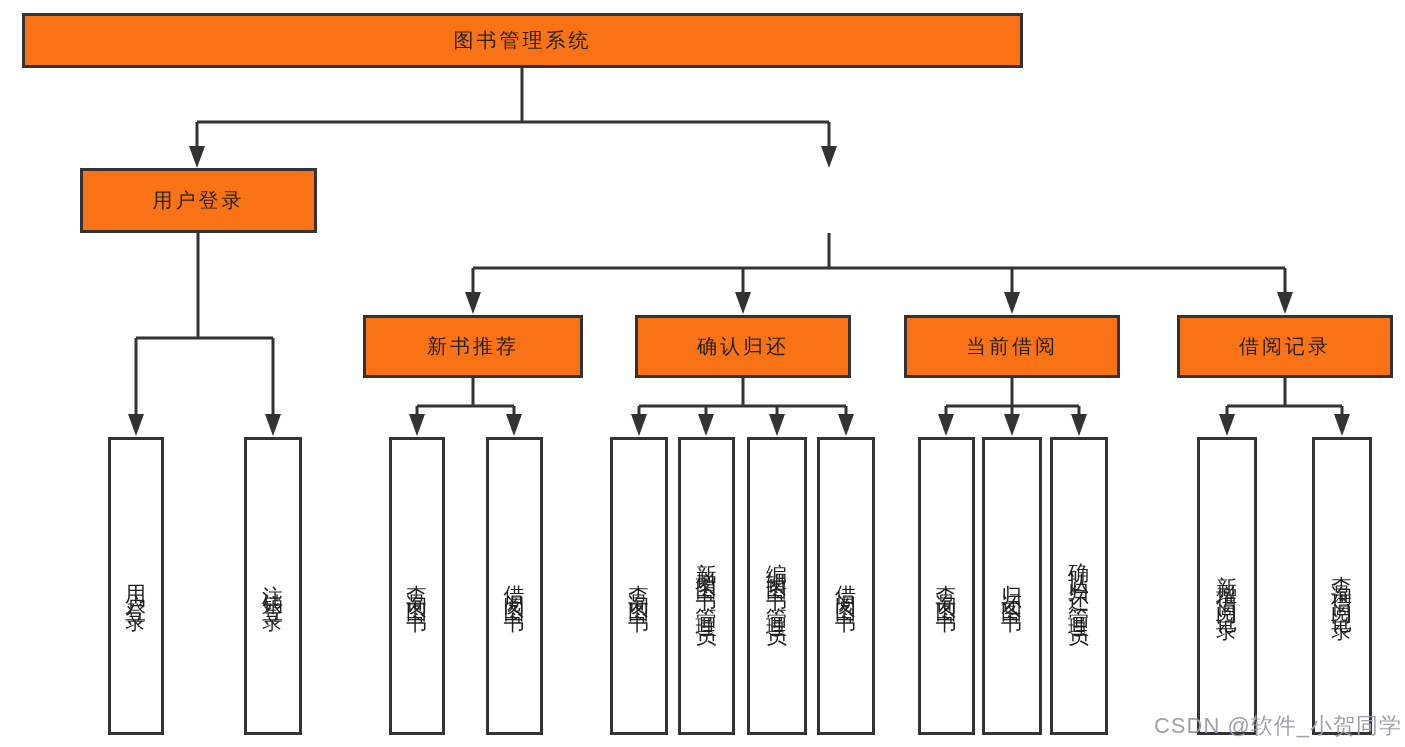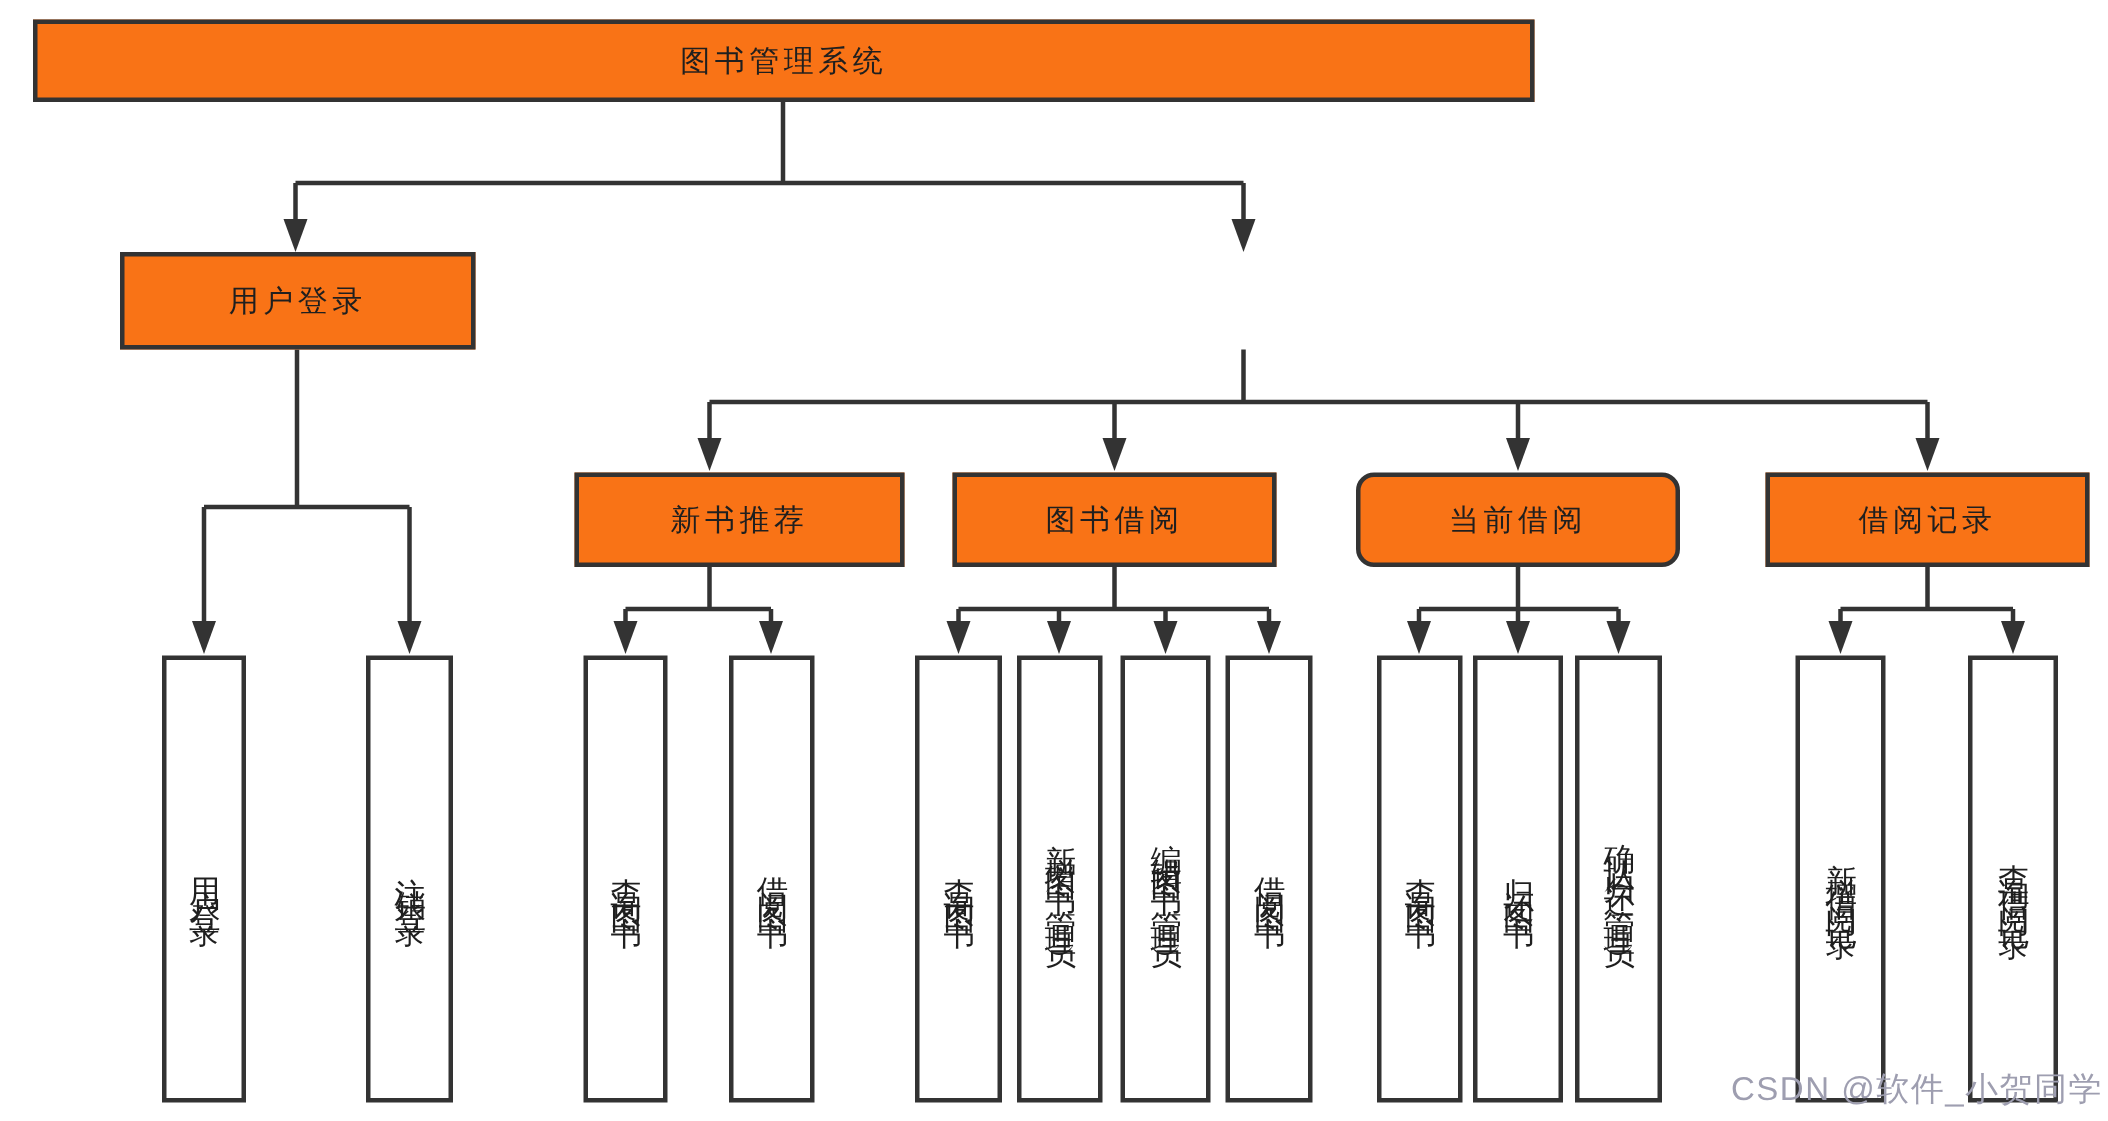--- a/index.html
+++ b/index.html
@@ -106,23 +106,23 @@
       <use href="#ah" x="1079" y="436"></use>
       <use href="#ah" x="1227" y="436"></use>
       <use href="#ah" x="1342" y="436"></use>
     </g>
   </svg>
 
   <div class="box" style="left:22px; top:13px; width:1001px; height:55px;">图书管理系统</div>
 
   <div class="box" style="left:80px; top:168px; width:237px; height:65px;">用户登录</div>
 
-  <div class="box" style="left:363px; top:315px; width:220px; height:63px;margin-left:20px;">新书推荐</div>
-  <div class="box" style="left:635px; top:315px; width:216px; height:63px;">图书借阅</div>
-  <div class="box" style="left:904px; top:315px; width:216px; height:63px;border-radius:12px;">当前借阅</div>
+  <div class="box" style="left:363px; top:315px; width:220px; height:63px;">新书推荐</div>
+  <div class="box" style="left:635px; top:315px; width:216px; height:63px;">确认归还</div>
+  <div class="box" style="left:904px; top:315px; width:216px; height:63px;">当前借阅</div>
   <div class="box" style="left:1177px; top:315px; width:216px; height:63px;">借阅记录</div>
 
   <div class="leaf" style="left:108px; width:56px;">
     <span class="vtext">用户登录</span>
   </div>
   <div class="leaf" style="left:244px; width:58px;">
     <span class="vtext">注销登录</span>
   </div>
 
   <div class="leaf" style="left:389px; width:56px;">

